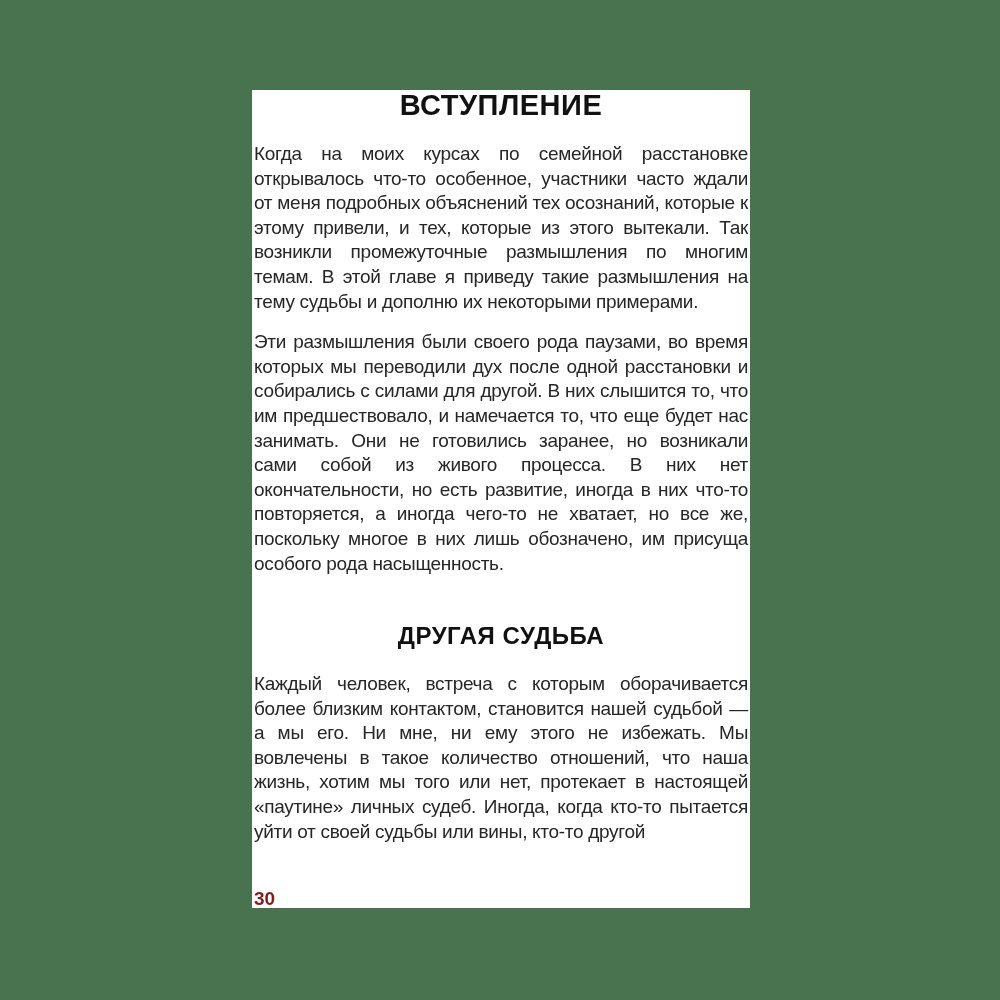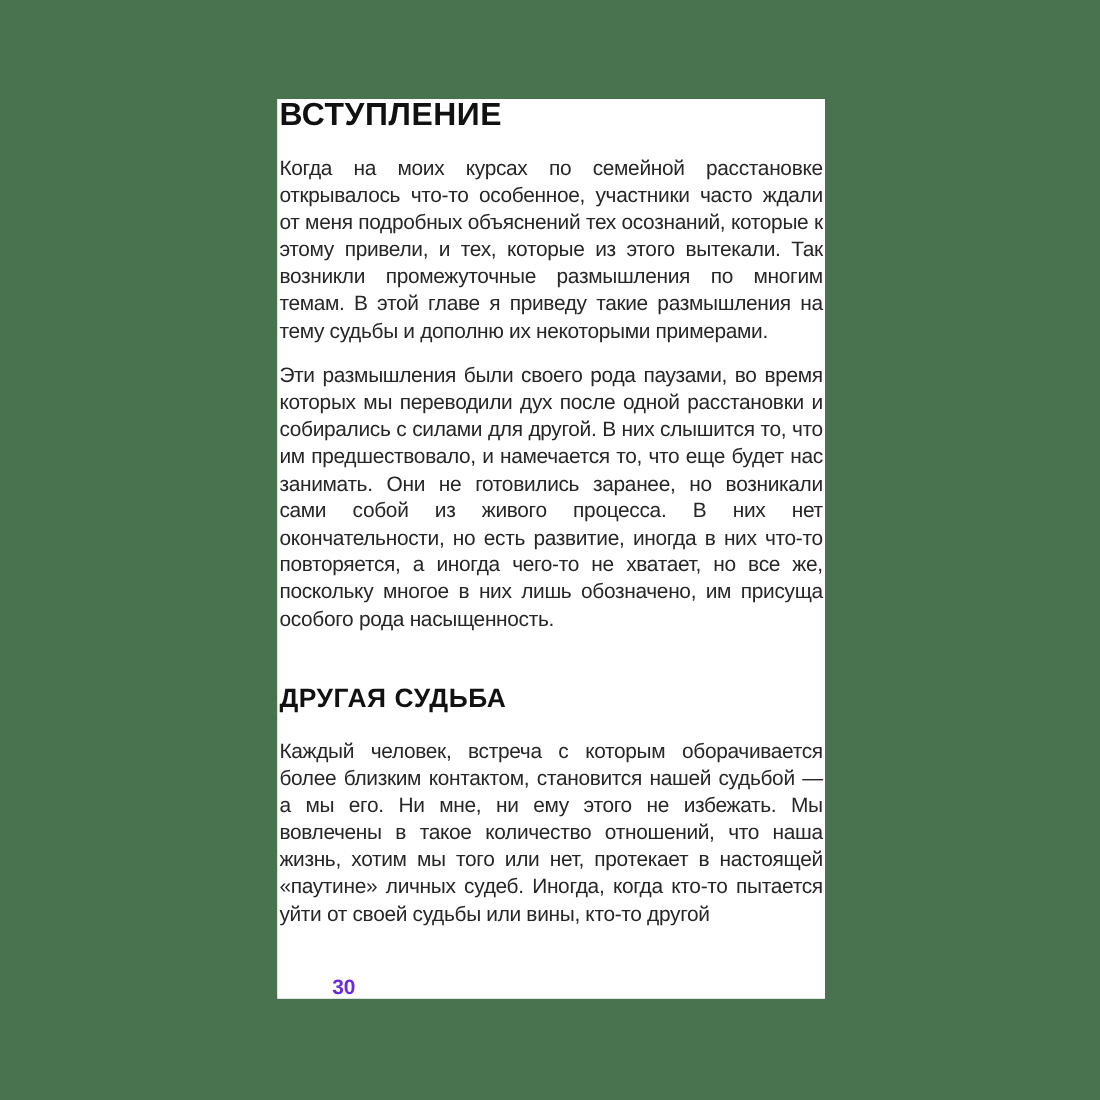--- a/index.html
+++ b/index.html
@@ -26,21 +26,21 @@
     overflow: hidden;
   }
   .page-inner {
     padding: 0 2px;
   }
   h1.chapter-heading,
   h2.section-heading {
     font-family: "Liberation Sans", "DejaVu Sans", sans-serif;
     font-weight: 700;
     color: #111111;
-    text-align: left;
+    text-align: center;
     letter-spacing: 0.5px;
   }
   h1.chapter-heading {
     font-size: 29px;
     line-height: 30px;
     margin: 0 0 22px 0;
   }
   h2.section-heading {
     font-size: 24px;
     line-height: 30px;
@@ -56,22 +56,21 @@
     margin: 0 0 16px 0;
   }
   .page-number {
     position: absolute;
     left: 2px;
     bottom: 0px;
     font-family: "Liberation Sans", "DejaVu Sans", sans-serif;
     font-weight: 700;
     font-size: 19px;
     line-height: 19px;
-    color: #6d28d9;
-    margin-left: 48px;
+    color: #7f1d1d;
   }
 </style>
 </head>
 <body>
 
 <div class="canvas">
   <div class="page">
     <div class="page-inner">
 
       <h1 class="chapter-heading">ВСТУПЛЕНИЕ</h1>

